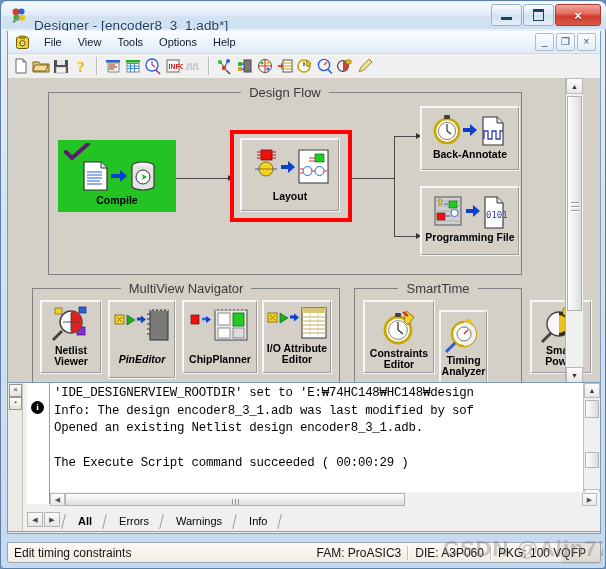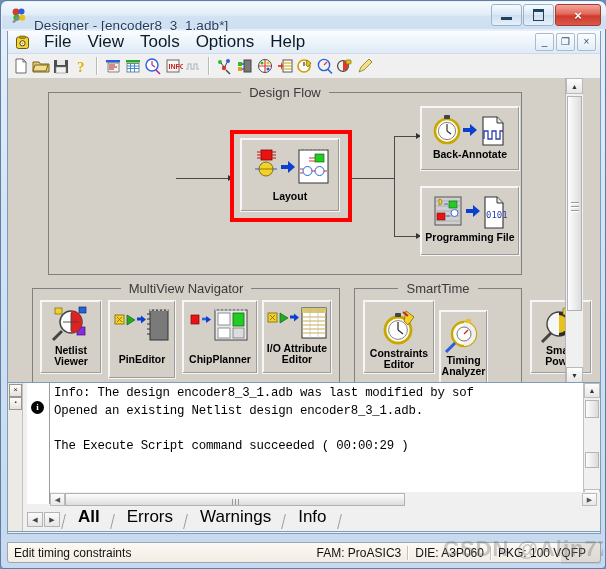--- a/index.html
+++ b/index.html
@@ -57,21 +57,21 @@
     border-top:none;
   }
   .menubar{
     position:relative;height:22px;
     background:linear-gradient(180deg,#fbfdff,#eaf2fa 60%,#dfeaf6);
     display:flex;align-items:center;
     border-bottom:1px solid #cfdceb;
   }
   .menu-appicon{width:15px;height:15px;margin:0 6px 0 7px;position:relative;flex:none;}
   .menubar .mi{
-    font-size:17px;color:#0c1b2a;padding:2px 8px 3px 8px;white-space:nowrap;
+    font-size:11px;color:#0c1b2a;padding:2px 8px 3px 8px;white-space:nowrap;
   }
   .mdibtns{position:absolute;right:4px;top:2px;display:flex;gap:2px;}
   .mdibtn{
     width:17px;height:16px;border:1px solid #a9bccd;border-radius:2px;
     background:linear-gradient(180deg,#fbfdff,#e3edf7);
     font-size:10px;color:#31506c;display:flex;align-items:center;justify-content:center;
     line-height:1;
   }
 
   
@@ -195,21 +195,21 @@
   .log-hs .thumb{height:13px;background:linear-gradient(180deg,#fdfdfd,#ececec 55%,#dcdcdc);border:1px solid #b1b1b1;box-sizing:border-box;display:flex;align-items:center;justify-content:center;}
   
   .tabstrip{
     position:absolute;left:4px;bottom:2px;right:0;height:20px;display:flex;align-items:flex-end;
   }
   .tabnav{
     width:16px;height:15px;border:1px solid #b4b4b4;background:linear-gradient(180deg,#fafafa,#e6e6e6);
     box-sizing:border-box;font-size:7px;text-align:center;line-height:13px;color:#444;margin-bottom:2px;
   }
   .tab{
-    position:relative;font-size:17px;color:#000;padding:1px 9px 2px 9px;white-space:nowrap;
+    position:relative;font-size:11px;color:#000;padding:1px 9px 2px 9px;white-space:nowrap;
   }
   .tab.active{font-weight:bold;}
   .tabdiv{width:9px;height:16px;position:relative;}
   .tabdiv:after{content:"";position:absolute;left:3px;top:1px;width:1px;height:15px;background:#9b9b9b;transform:skewX(-14deg);}
 
   
   .statusbar{
     position:absolute;left:6px;bottom:5px;width:594px;height:21px;box-sizing:border-box;
     background:linear-gradient(180deg,#fdf9f4,#f2ece3);
     border:1px solid #9aa8b6;border-radius:0 0 3px 3px;
@@ -411,20 +411,41 @@
 
         <div class="conn" style="left:168px;top:100px;width:54px;height:1px;"></div>
         <div class="arrowhead" style="left:220px;top:96.5px;"></div>
         <div class="conn" style="left:343px;top:100px;width:44px;height:1px;"></div>
         <div class="conn" style="left:386px;top:58px;width:1px;height:100px;"></div>
         <div class="conn" style="left:386px;top:58px;width:26px;height:1px;"></div>
         <div class="arrowhead" style="left:408px;top:54.5px;"></div>
         <div class="conn" style="left:386px;top:158px;width:26px;height:1px;"></div>
         <div class="arrowhead" style="left:408px;top:154.5px;"></div>
 
+        <div class="fbox compile" style="left:50px;top:62px;width:118px;height:72px;">
+          <div style="position:absolute;left:5px;top:2px;">
+            <svg width="26" height="18" viewBox="0 0 26 18">
+                <path d="M2 9l6 6L24 1" fill="none" stroke="#5b1b6e" stroke-width="4" stroke-linecap="round"></path>
+              </svg>
+          </div>
+          <div style="margin-top:19px;">
+            <svg width="78" height="32" viewBox="0 0 78 32">
+              <path d="M6 2h17l6 6v22H6z" fill="#fff" stroke="#333" stroke-width="1.2"></path>
+              <path d="M23 2v6h6" fill="#e8e8e8" stroke="#333" stroke-width="1"></path>
+              <path d="M9 12h15M9 15h15M9 18h15M9 21h13M9 24h15" stroke="#2b5fd9" stroke-width="1.2"></path>
+              <path d="M33 16h10" stroke="#0a3fd0" stroke-width="4"></path>
+              <path d="M42 10l7 6-7 6z" fill="#0a3fd0"></path>
+              <ellipse cx="65" cy="6" rx="11" ry="4" fill="#f4f4f4" stroke="#333" stroke-width="1.1"></ellipse>
+              <path d="M54 6v20a11 4 0 0022 0V6" fill="#e4e4e4" stroke="#333" stroke-width="1.1"></path>
+              <circle cx="65" cy="17" r="7" fill="#fff" stroke="#333" stroke-width="1"></circle>
+              <path d="M61 17h4l-1-3 5 3-5 3 1-3z" fill="#22aa44"></path>
+            </svg>
+          </div>
+          <div class="cap" style="margin-top:3px;">Compile</div>
+        </div>
 
         <div class="sel-ring" style="left:222px;top:52px;width:122px;height:92px;"></div>
         <div class="fbox" style="left:232px;top:60px;width:100px;height:74px;">
           <div style="margin-top:8px;">
             <svg width="78" height="42" viewBox="0 0 78 42">
               <rect x="10" y="3" width="11" height="10" fill="#ee1111" stroke="#661111" stroke-width=".8"></rect>
               <path d="M6 5h4M6 8h4M6 11h4M21 5h4M21 8h4M21 11h4" stroke="#cc1111" stroke-width="1.1"></path>
               <path d="M8 22a7 7 0 0114 0 7 7 0 01-14 0z" fill="#f2d22a" stroke="#7a6400" stroke-width=".9"></path>
               <path d="M8 22h14" stroke="#7a6400" stroke-width=".8"></path>
               <path d="M4 22h4M22 22h4" stroke="#2b5fd9" stroke-width="1.1"></path>
@@ -497,21 +518,21 @@
               <path d="M22 6a11 11 0 010 22z" fill="#dd2222"></path>
               <path d="M22 8v18M14 17h16" stroke="#444" stroke-width=".9"></path>
               <path d="M13 26L4 35" stroke="#444" stroke-width="3"></path>
             </svg>
           </div>
           <div class="cap" style="margin-top:2px;">
             <span>Netlist</span><br><span>Viewer</span>
           </div>
         </div>
 
-        <div class="fbox" style="left:100px;top:222px;width:68px;height:79px;">
+        <div class="fbox" style="left:100px;top:222px;width:68px;height:79px;font-style:italic;">
           <div style="margin-top:6px;">
             <svg width="58" height="38" viewBox="0 0 58 38">
               <rect x="2" y="8" width="9" height="9" fill="#f2d22a" stroke="#7a6400" stroke-width=".8"></rect>
               <path d="M4 10l5 5M9 10l-5 5" stroke="#7a6400" stroke-width=".8"></path>
               <path d="M14 8l8 5-8 5z" fill="#22aa22" stroke="#116611" stroke-width=".7"></path>
               <path d="M24 12h5" stroke="#0a3fd0" stroke-width="3"></path>
               <path d="M28 8.5l5 4-5 4z" fill="#0a3fd0"></path>
               <rect x="37" y="3" width="18" height="30" fill="#7a7a7a" stroke="#333" stroke-width="1"></rect>
               <path d="M37 3h18" stroke="#bbb" stroke-width="2" stroke-dasharray="2 2"></path>
               <path d="M34 7h3M34 12h3M34 17h3M34 22h3M34 27h3" stroke="#333" stroke-width="1.2"></path>
@@ -636,20 +657,21 @@
 
   <div class="logpane">
     <div class="log-left">
       <div class="xb">×</div>
       <div class="db">▪</div>
     </div>
     <div class="log-body">
       <div class="log-gutter"></div>
       <div class="info-dot">i</div>
       <div class="log-text">
+        <div class="ln">'IDE_DESIGNERVIEW_ROOTDIR' set to 'E:₩74HC148₩HC148₩design</div>
         <div class="ln">Info: The design encoder8_3_1.adb was last modified by sof</div>
         <div class="ln">Opened an existing Netlist design encoder8_3_1.adb.</div>
         <div class="ln">&nbsp;</div>
         <div class="ln">The Execute Script command succeeded ( 00:00:29 )</div>
       </div>
       <div class="log-vs">
         <div class="arr">▲</div>
         <div class="thumb"></div>
         <div class="thumb2"></div>
         <div class="arr bot">▼</div>

